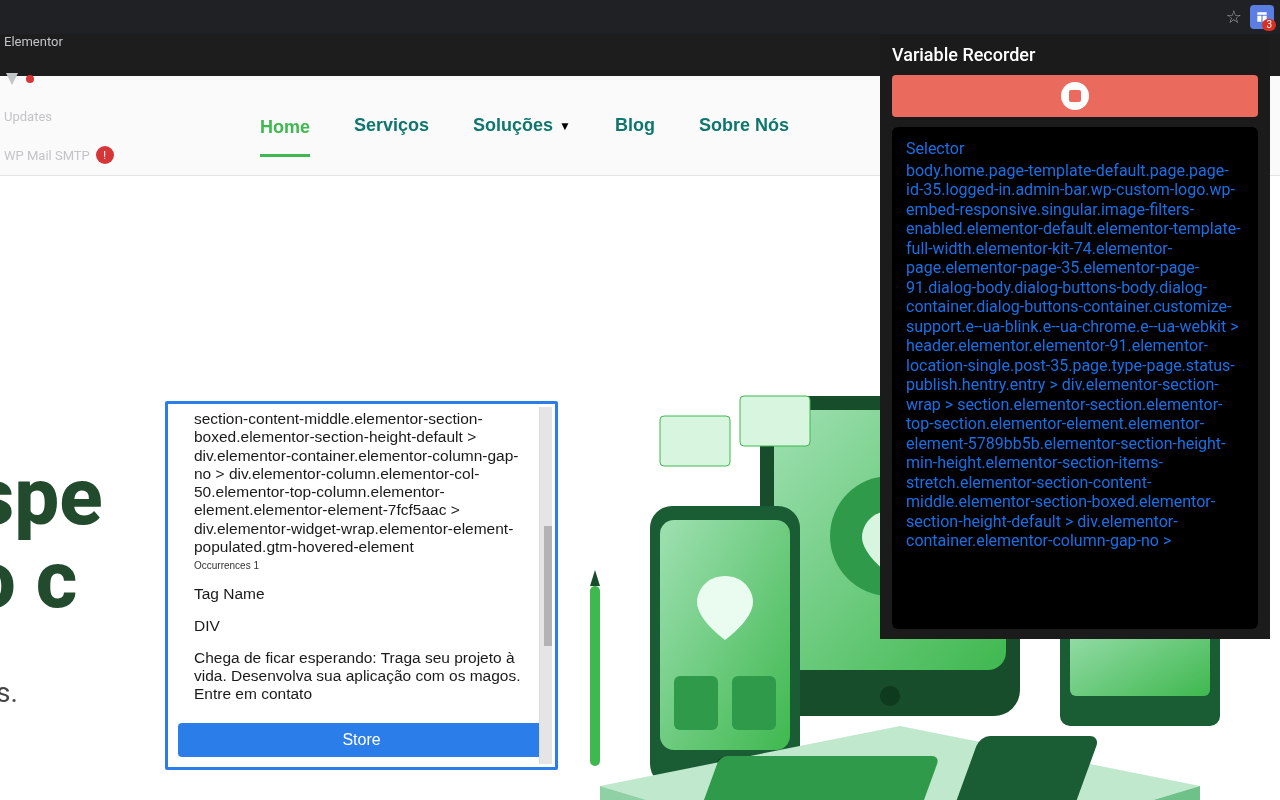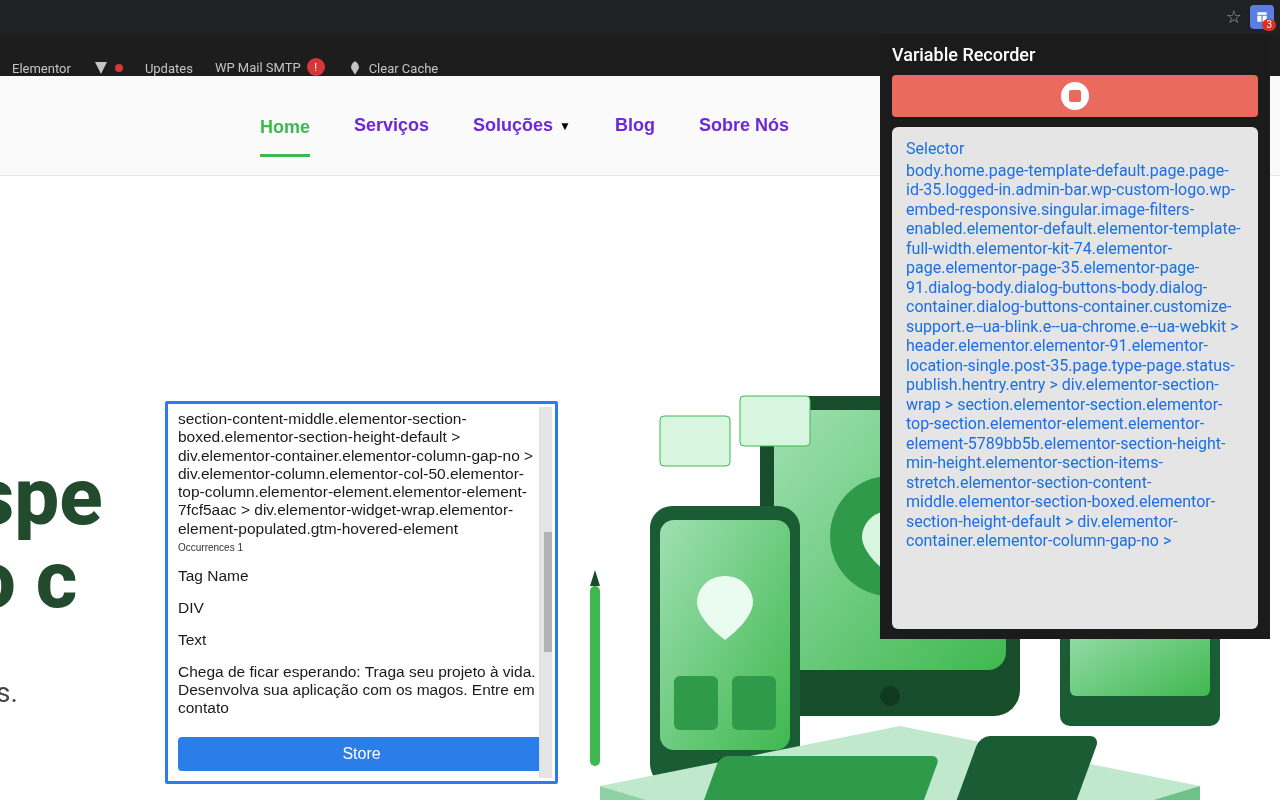--- a/index.html
+++ b/index.html
@@ -6,58 +6,58 @@
   html, body { width: 1280px; height: 800px; overflow: hidden; font-family: -apple-system, "Segoe UI", Roboto, sans-serif; background:#fff; }
   
   
   .chrome-top { height: 34px; background: #202124; display:flex; align-items:center; justify-content:flex-end; padding:0 6px; gap:8px; }
   .star { color:#9aa0a6; font-size:18px; line-height:1; }
   .chrome-top .ext-badge { position:relative; width:24px; height:24px; background:#5b7ee5; border-radius:4px; display:flex; align-items:center; justify-content:center; }
   .ext-badge::after { content: attr(data-count); position:absolute; bottom:-2px; right:-2px; background:#d93025; color:#fff; font-size:10px; padding:0 4px; border-radius:6px; line-height:12px; }
   .ext-badge svg { width:14px; height:14px; fill:#fff; }
   
   
-  .wp-adminbar { height:42px; background:#1d1d1d; color:#c3c4c7; display:flex; align-items:flex-end; gap:22px; padding:0 12px; font-size:13px; }
+  .wp-adminbar { height:42px; background:#1d1d1d; color:#c3c4c7; display:flex; align-items:flex-start; gap:22px; padding:0 4px; font-size:13px;flex-direction:column; }
   .wp-adminbar .itm { display:flex; align-items:center; gap:6px; }
   .wp-adminbar .dot { width:8px; height:8px; border-radius:50%; background:#d63638; }
   .wp-adminbar .alert { width:18px; height:18px; border-radius:50%; background:#d63638; color:#fff; font-size:11px; display:flex; align-items:center; justify-content:center; }
   .wp-adminbar svg { width:16px; height:16px; fill:#c3c4c7; }
   
   
   .site-header { height:100px; background:#fafafa; border-bottom:1px solid #e5e5e5; display:flex; align-items:center; gap:44px; padding-left:260px; }
-  .site-header a { text-decoration:none; color:#6d28d9; font-weight:700; font-size:18px; font-family: "Segoe UI", sans-serif; }
+  .site-header a { text-decoration:none; color:#0f766e; font-weight:700; font-size:18px; font-family: "Segoe UI", sans-serif; }
   .site-header a.active { color:#3fb84f; border-bottom:3px solid #3fb84f; padding-bottom:16px; margin-top:22px; }
   .site-header .dropdown { display:flex; align-items:center; gap:6px; }
   .cta { background:#3fb84f; color:#fff; padding:14px 26px; border-radius:999px; font-weight:700; margin-left:120px; }
   
   
   .hero { position:relative; height: calc(800px - 34px - 42px - 100px); background:#fff; }
   .hero h1 { position:absolute; left:-120px; top:280px; font-size:80px; font-weight:800; color:#214b2c; line-height:1.04; }
   .hero .sub { position:absolute; left:-20px; top:500px; font-size:28px; color:#444; }
   
   
   .illus { position:absolute; left:540px; top:180px; width:720px; height:520px; }
   .illus svg { width:100%; height:100%; }
   
   
   .inspector { position:absolute; left:165px; top:225px; width:393px; background:#fff; border:3px solid #2b7de9; border-radius:2px; font-family:Arial, sans-serif; font-size:15.5px; color:#1a1a1a; padding:6px 0 10px 0; display:flex; flex-direction:column; }
-  .inspector .scroll { overflow:hidden; padding:0 10px; }
+  .inspector .scroll { overflow:hidden; padding:0 26px; }
   .inspector .selector { line-height:1.18; word-break:break-word; }
   .inspector .occ { font-size:10px; color:#333; margin-top:4px; }
   .inspector .row { margin-top:14px; }
   .inspector .btn { margin:20px 10px 0 10px; background:#2b7de9; color:#fff; text-align:center; padding:8px 0; border-radius:4px; font-size:16px; }
   .inspector::after { content:""; position:absolute; top:3px; right:3px; bottom:3px; width:12px; background:linear-gradient(#b3b3b3,#b3b3b3) center right / 8px 120px no-repeat, #e5e5e5; border-left:1px solid #ddd; }
   
   
   .panel { position:absolute; top:34px; right:10px; width:390px; height:605px; background:#1b1b1b; color:#fff; display:flex; flex-direction:column; padding:10px 12px; gap:10px; z-index:50; }
   .panel .title { font-size:18px; font-weight:500; }
   .panel .stopbtn { background:#ea6a5d; height:42px; border-radius:4px; display:flex; align-items:center; justify-content:center; }
   .panel .stopbtn .circ { width:28px; height:28px; background:#fff; border-radius:50%; display:flex; align-items:center; justify-content:center; }
   .panel .stopbtn .sq { width:12px; height:12px; background:#ea6a5d; border-radius:2px; }
-  .panel .list { flex:1; background:#e5e5e5; border-radius:6px; padding:12px 14px; color:#1a6fe6; font-size:16px; line-height:1.22; overflow:hidden; word-break:break-word; }
+  .panel .list { flex:1; background:#000000; border-radius:6px; padding:12px 14px; color:#1a6fe6; font-size:16px; line-height:1.22; overflow:hidden; word-break:break-word; }
   .panel .list .hed { margin-bottom:2px; }
 </style>
 </head>
 <body>
 
 <div class="chrome-top">
   <span class="star">☆</span>
   <div class="ext-badge" data-count="3">
     <svg viewBox="0 0 24 24">
         <path d="M4 4h16v4H4zM4 10h7v10H4zM13 10h7v10h-7z"></path>
@@ -161,21 +161,20 @@
       </g>
     </svg>
   </div>
 
   <div class="inspector">
     <div class="scroll">
       <div class="selector">section-content-middle.elementor-section-boxed.elementor-section-height-default &gt; div.elementor-container.elementor-column-gap-no &gt; div.elementor-column.elementor-col-50.elementor-top-column.elementor-element.elementor-element-7fcf5aac &gt; div.elementor-widget-wrap.elementor-element-populated.gtm-hovered-element</div>
       <div class="occ">Occurrences 1</div>
       <div class="row">Tag Name</div>
       <div class="row">DIV</div>
-      <div class="row">Text</div>
       <div class="row">Chega de ficar esperando: Traga seu projeto à vida. Desenvolva sua aplicação com os magos. Entre em contato</div>
     </div>
     <div class="btn">Store</div>
   </div>
 </div>
 
 <div class="panel">
   <div class="title">Variable Recorder</div>
   <div class="stopbtn">
     <div class="circ">

